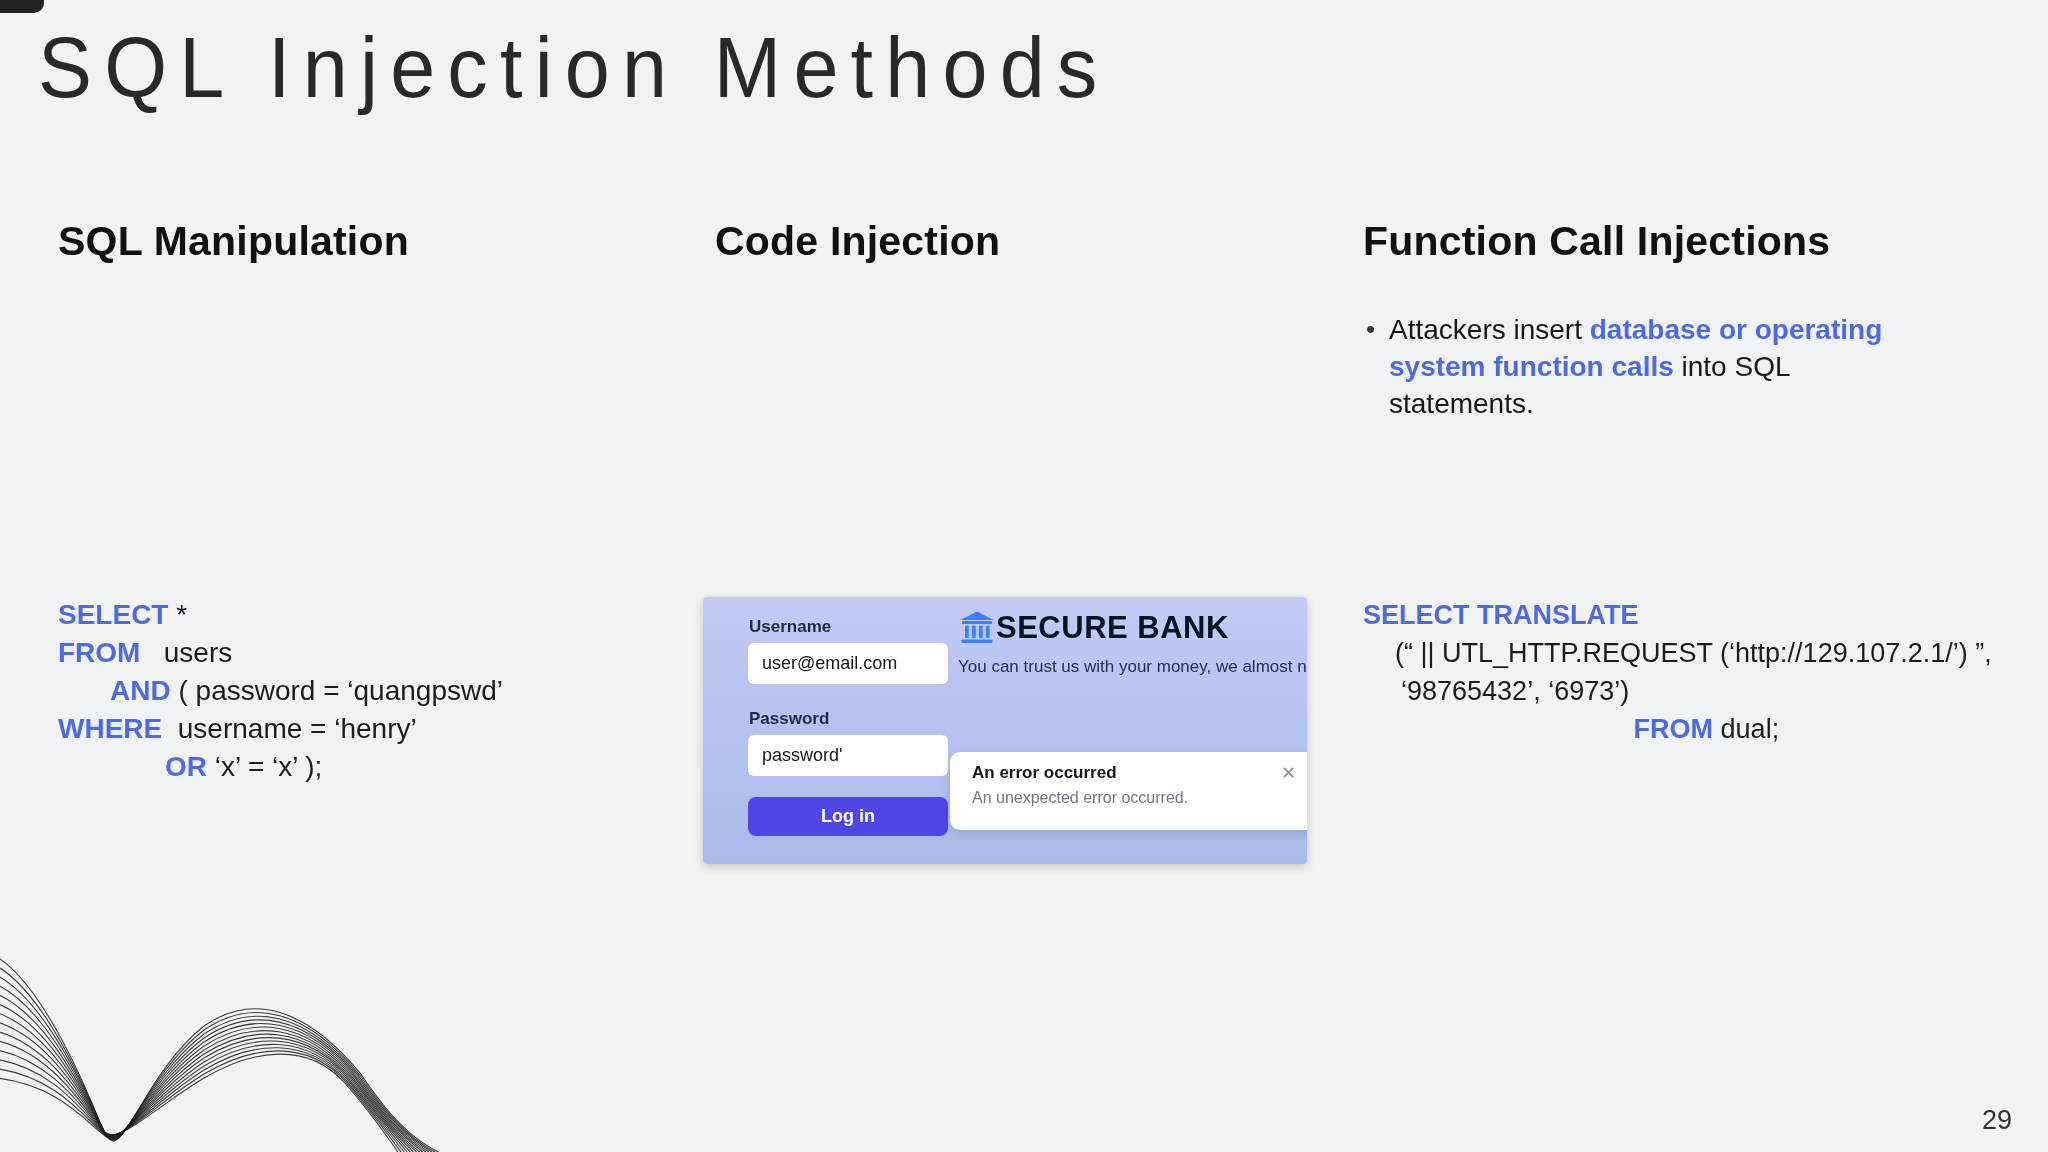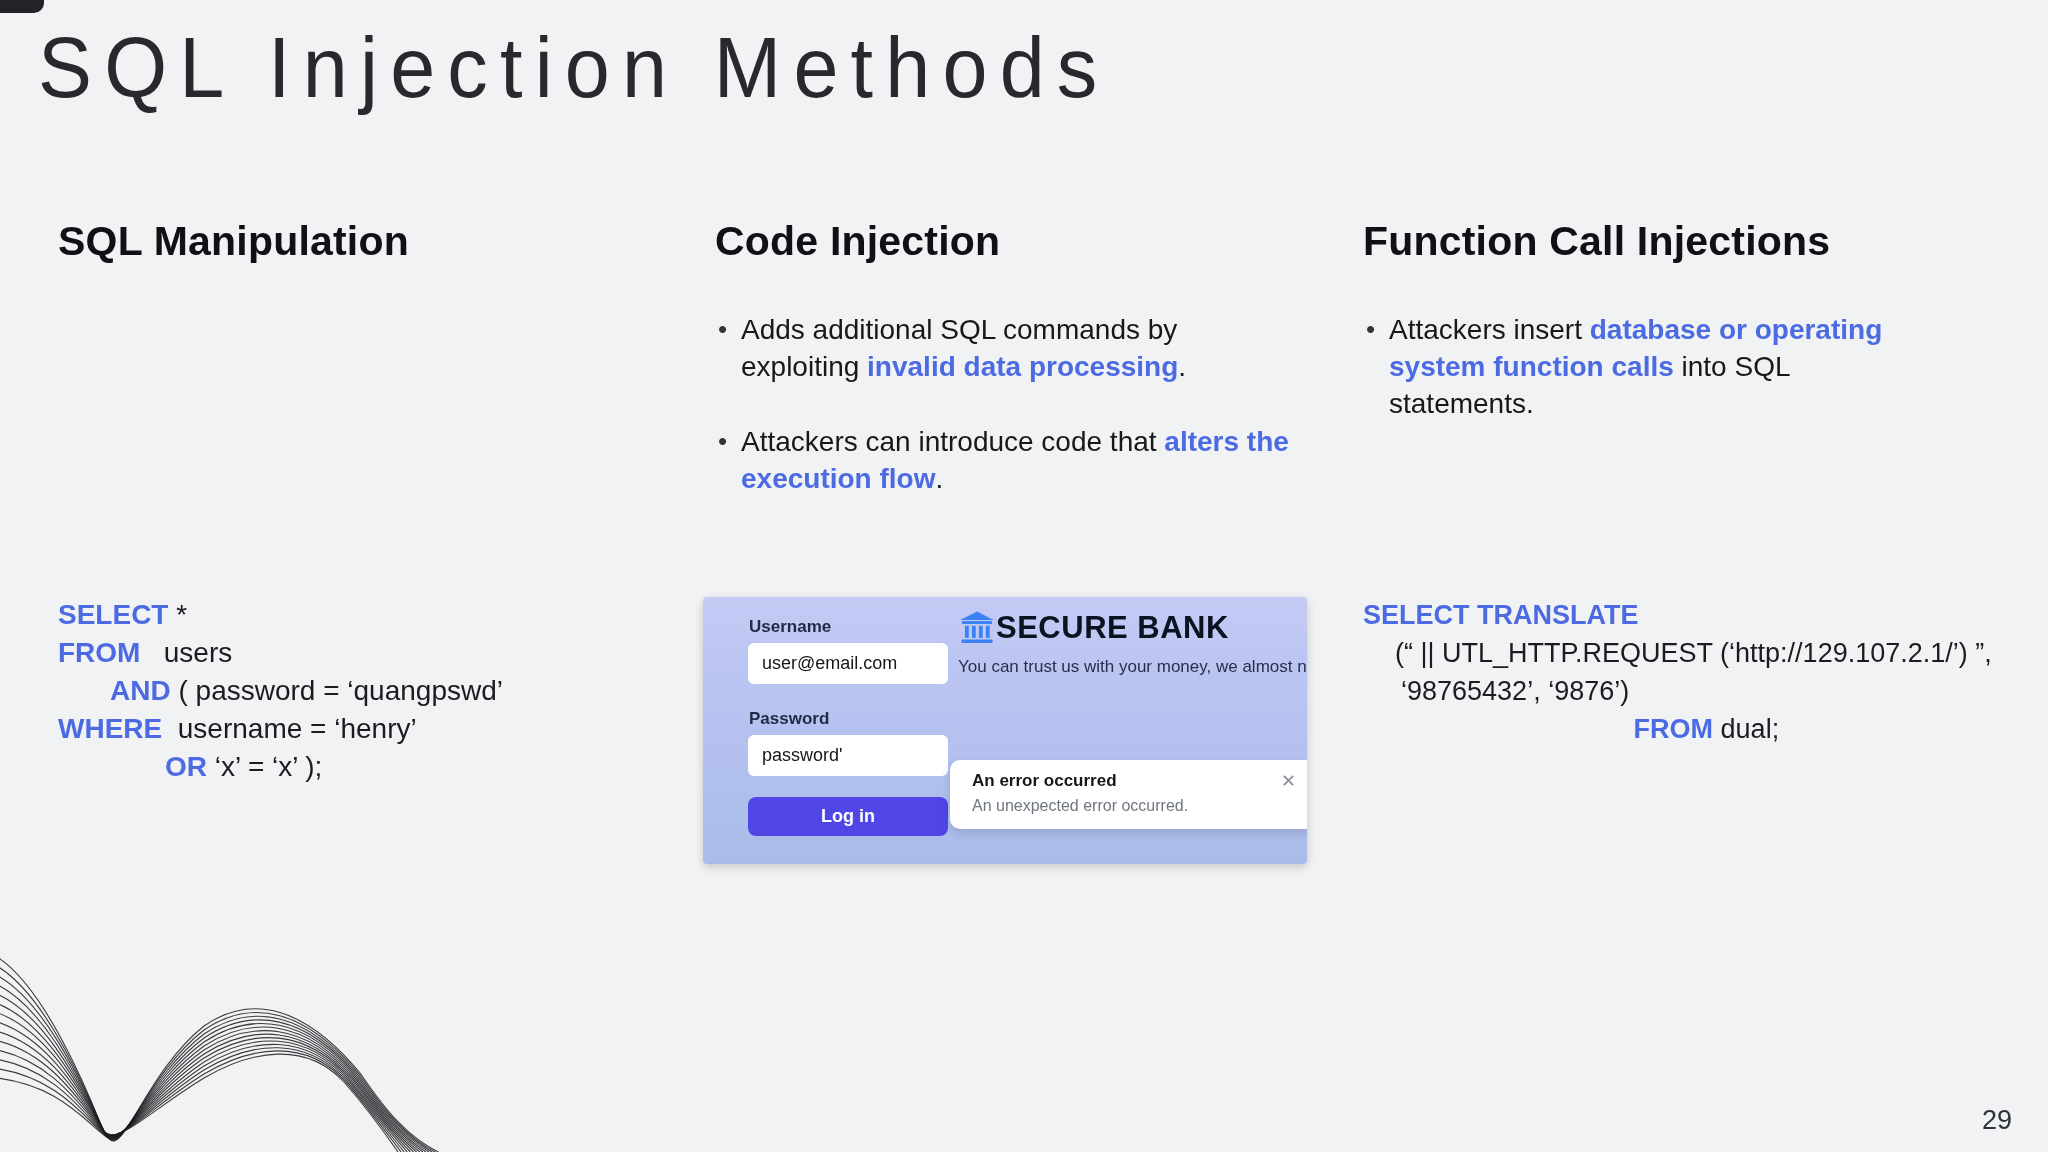--- a/index.html
+++ b/index.html
@@ -56,21 +56,21 @@
   .login-btn{
     position:absolute;left:45px;top:200px;width:200px;height:39px;
     background:#4f46e5;border:none;border-radius:8px;
     color:#fff;font-family:"Liberation Sans",sans-serif;font-size:18px;font-weight:700;cursor:pointer;
   }
   .brand-row{position:absolute;left:255px;top:12px;display:flex;align-items:center;}
   .bank-icon{width:38px;height:38px;display:block;}
   .brand-name{font-size:31px;font-weight:800;color:#0b1220;letter-spacing:.5px;white-space:nowrap;}
   .tagline{position:absolute;left:255px;top:60px;font-size:17px;font-weight:500;color:#25304d;white-space:nowrap;}
   .toast{
-    position:absolute;left:247px;top:163px;width:372px;height:69px;box-sizing:border-box;
+    position:absolute;left:247px;top:155px;width:372px;height:78px;box-sizing:border-box;
     background:#fff;border-radius:10px;box-shadow:0 4px 10px rgba(0,0,0,.12);
     padding:11px 20px 0 22px;
   }
   .toast-title{font-size:17px;font-weight:700;color:#15171a;}
   .toast-msg{font-size:16px;color:#6f7680;margin-top:6px;}
   .toast-close{
     position:absolute;right:20px;top:9px;font-size:18px;color:#8b919c;
     background:none;border:none;cursor:pointer;font-family:"Liberation Sans",sans-serif;
   }
   
@@ -88,45 +88,41 @@
   <div class="corner-accent"></div>
 
   <h1 class="slide-title">SQL Injection Methods</h1>
 
   <div class="col" style="left:58px;width:600px;">
     <h2>SQL Manipulation</h2>
   </div>
 
   <div class="col" style="left:715px;width:580px;">
     <h2>Code Injection</h2>
-    <div class="bullets">
-      <div class="bullet"><span>Adds additional SQL commands by exploiting </span><span class="em">invalid data processing</span><span>.</span></div>
-      <div class="bullet"><span>Attackers can introduce code that </span><span class="em">alters the execution flow</span><span>.</span></div>
-    </div>
   </div>
 
   <div class="col" style="left:1363px;width:555px;">
     <h2>Function Call Injections</h2>
     <div class="bullets">
       <div class="bullet"><span>Attackers insert </span><span class="em">database or operating system function calls</span><span> into SQL statements.</span></div>
     </div>
   </div>
 
   <div class="code" style="left:58px;">
     <div class="line"><span class="kw">SELECT</span><span class="plain"> *</span></div>
     <div class="line"><span class="kw">FROM</span><span class="plain">   users</span></div>
     <div class="line ind-a"><span class="kw">AND</span><span class="plain"> ( password = ‘quangpswd’</span></div>
     <div class="line"><span class="kw">WHERE</span><span class="plain">  username = ‘henry’</span></div>
     <div class="line ind-b"><span class="kw">OR</span><span class="plain"> ‘x’ = ‘x’ );</span></div>
   </div>
 
   <div class="code code-right" style="left:1363px;">
     <div class="line"><span class="kw">SELECT TRANSLATE</span><span class="plain"></span></div>
     <div class="line ind-r1"><span class="kw"></span><span class="plain">(“ || UTL_HTTP.REQUEST (‘http://129.107.2.1/’) ”,</span></div>
-    <div class="line ind-r2"><span class="kw"></span><span class="plain">‘98765432’, ‘9876’)</span></div>
+    <div class="line ind-r2"><span class="kw"></span><span class="plain">‘98765432’, ‘6973’)</span></div>
     <div class="line ind-r3"><span class="kw">FROM</span><span class="plain"> dual;</span></div>
   </div>
 
   <div class="bank-shot">
     <span class="bank-label" style="top:20px;">Username</span>
     <input class="bank-input" style="top: 46px;" readonly="" value="user@email.com">
     <span class="bank-label" style="top:112px;">Password</span>
     <input class="bank-input" style="top: 138px;" readonly="" value="password'">
     <button class="login-btn">Log in</button>
 

